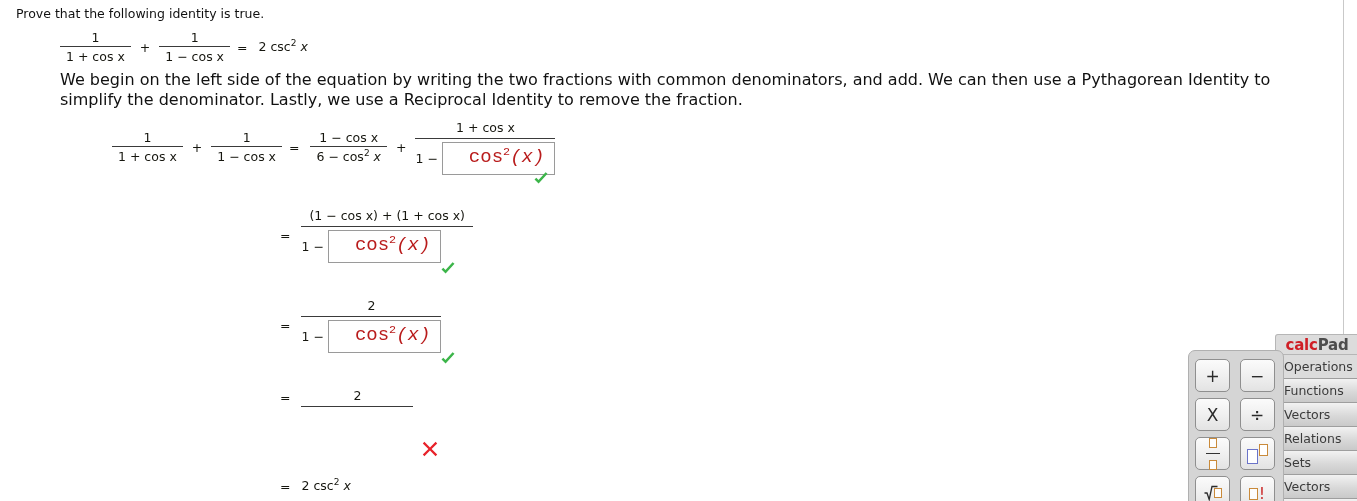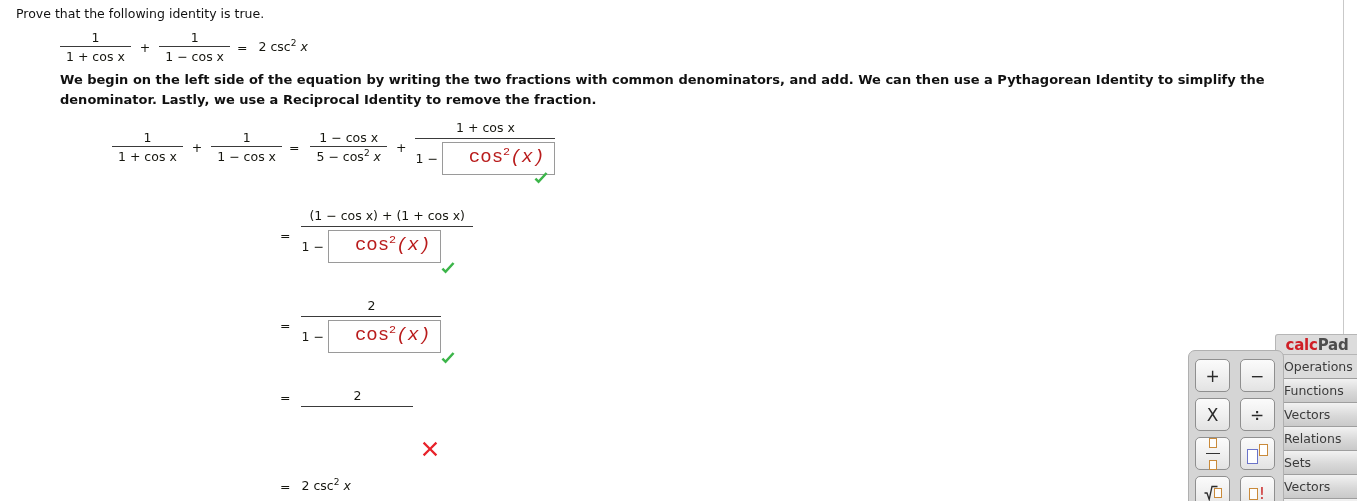--- a/index.html
+++ b/index.html
@@ -79,21 +79,21 @@
 
   
   .mark { position: absolute; width: 18px; height: 18px; }
   .mark svg { display:block; width:18px; height:18px; }
 
   
   .line { position: absolute; white-space: nowrap; }
 
   .eqline-1 { left: 60px; top: 30px; font-size: 12.5px; }
   .para     { position:absolute; left: 60px; top: 70px; width: 1272px;
-              font-size: 13px; line-height: 20px; color:#111;font-weight:bold; }
+              font-size: 16px; line-height: 20px; color:#111; }
 
   .work1 { left: 112px; top: 120px; font-size: 12.5px; }
   .work2 { left: 277px; top: 208px; font-size: 12.5px; }
   .work3 { left: 277px; top: 298px; font-size: 12.5px; }
   .work4 { left: 277px; top: 388px; font-size: 12.5px; }
   .work5 { left: 277px; top: 478px; font-size: 12.5px; }
 
   
   .bigfrac { display:inline-block; vertical-align: middle; text-align:center; }
   .bigfrac > .bnum {
@@ -214,21 +214,21 @@
       <span class="den">1 + cos x</span>
     </span>
     <span class="op">+</span>
     <span class="frac">
       <span class="num">1</span>
       <span class="den">1 − cos x</span>
     </span>
     <span class="eqsign">=</span>
     <span class="frac">
       <span class="num">1 − cos x</span>
-      <span class="den"><span>5 − cos</span><span class="sup">2</span>&nbsp;<span class="var">x</span></span>
+      <span class="den"><span>6 − cos</span><span class="sup">2</span>&nbsp;<span class="var">x</span></span>
     </span>
     <span class="op">+</span>
     <span class="bigfrac">
       <span class="bnum">1 + cos x</span>
       <span class="bden">
         <span class="lead">1 −</span><span class="ansbox"><span>cos</span><span class="sup">2</span><span class="var">(x)</span></span>
       </span>
     </span>
   </div>
   <div class="mark" style="left:532px; top:170px;">

